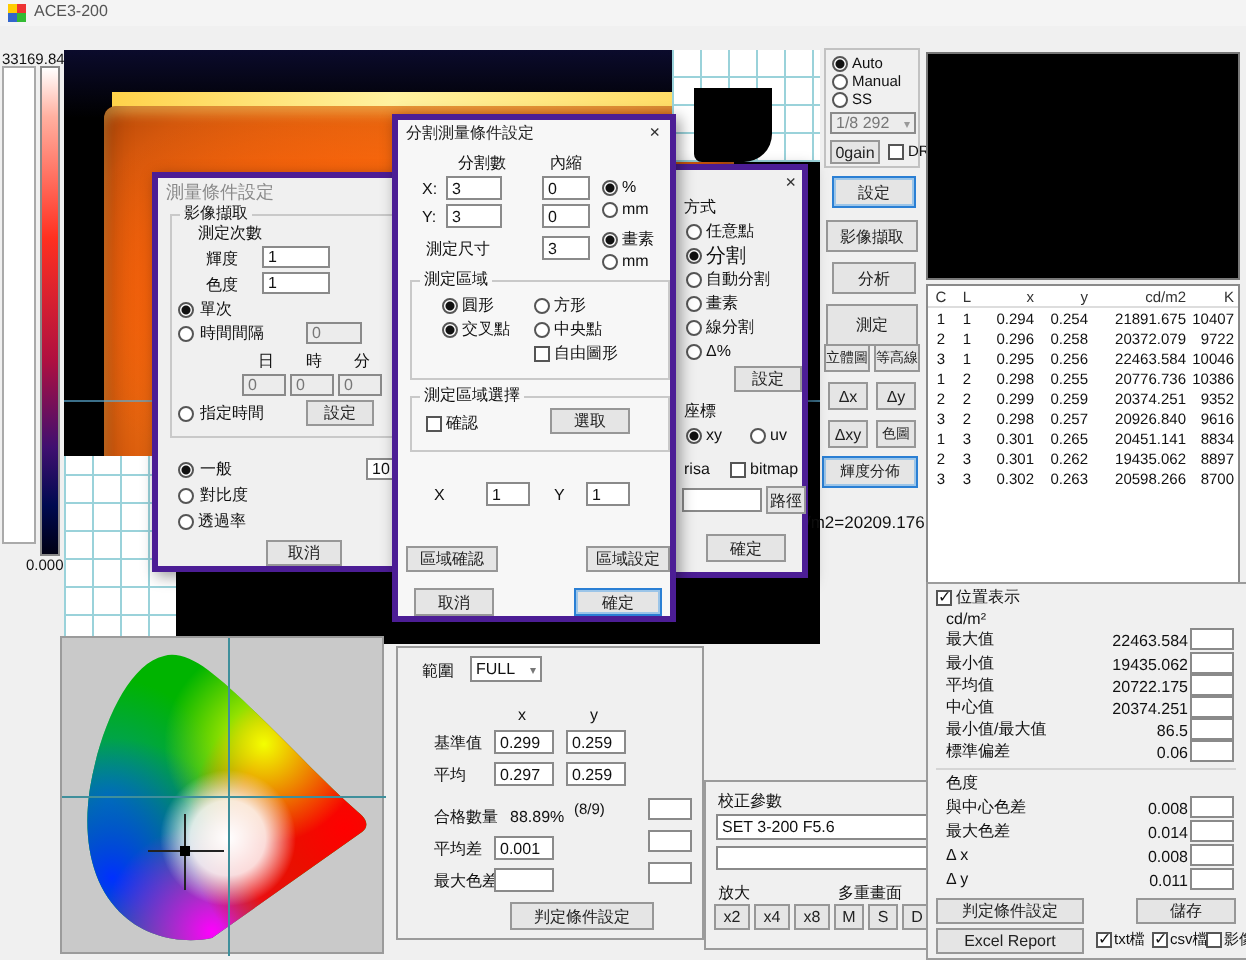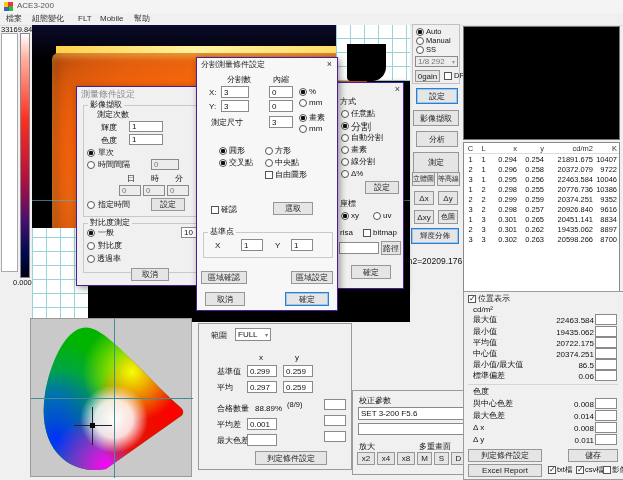--- a/index.html
+++ b/index.html
@@ -12,21 +12,21 @@
   .btn.focus{border:1px solid #2a7fd4;box-shadow:inset 0 0 0 1px #9cc5e8}
   .fld{position:absolute;background:#fff;border:1px solid #8a8a8a;font-size:8px;
        display:flex;align-items:center;padding:0 2px;box-sizing:border-box;white-space:nowrap}
   .fld.dis{background:#ececec;color:#777}
   .radio{position:absolute;width:8px;height:8px;border:1px solid #555;border-radius:50%;background:#fff;box-sizing:border-box}
   .radio.on{background:radial-gradient(circle,#111 0 2px,#fff 2.5px)}
   .chk{position:absolute;width:8px;height:8px;border:1px solid #555;background:#fff;box-sizing:border-box}
   .chk.on::after{content:"✓";display:block;font-size:8px;line-height:7px;margin:-1px 0 0 0;text-align:center}
   .grp{position:absolute;border:1px solid #c9c9c9;box-sizing:border-box}
   .grp>span{position:absolute;top:-5px;left:4px;background:#f0f0f0;padding:0 2px;font-size:8px;line-height:1}
-  .dlg{position:absolute;background:#f0f0f0;border:1px solid #4c1d95;box-sizing:border-box;box-shadow:2px 2px 7px rgba(0,0,0,.4)}
+  .dlg{position:absolute;background:#f0f0f0;border:3px solid #4c1d95;box-sizing:border-box;box-shadow:2px 2px 7px rgba(0,0,0,.4)}
   .x{position:absolute;font-size:9px;color:#333;line-height:1}
   .panel{position:absolute;background:#f0f0f0;border:1px solid #9b9b9b;box-sizing:border-box}
   
   .trow,.thead{display:flex;height:10px;align-items:center;font-size:7.5px}
   .thead{color:#333;border-bottom:1px solid #ddd}
   .tc{display:inline-block;overflow:hidden;white-space:nowrap}
   .tc0{width:13px;text-align:center}.tc1{width:13px;text-align:center}
   .tc2{width:27px;text-align:right}.tc3{width:27px;text-align:right}
   .tc4{width:49px;text-align:right}.tc5{width:24px;text-align:right;padding-right:2px}
   
@@ -40,27 +40,20 @@
 </head>
 <body>
 
 <div id="scr">
 
   <div class="r" style="left:0;top:0;width:623px;height:13px;background:#f4f4f4">
     <div class="r" style="left:4px;top:2px;width:9px;height:9px;background:conic-gradient(#e33 0 25%,#3b3 25% 50%,#36c 50% 75%,#fc0 75%)"></div>
     <div class="lbl" style="left:17px;top:2px;font-size:8px;color:#555">ACE3-200</div>
   </div>
 
-  <div class="r" style="left:0;top:13px;width:623px;height:12px;background:#f0f0f0;border-bottom:1px solid #ddd">
-    <span class="lbl" style="left:6px;top:2px;font-size:8px;color:#333">檔案</span>
-    <span class="lbl" style="left:32px;top:2px;font-size:8px;color:#333">組態變化</span>
-    <span class="lbl" style="left:78px;top:2px;font-size:8px;color:#333">FLT</span>
-    <span class="lbl" style="left:100px;top:2px;font-size:8px;color:#333">Mobile</span>
-    <span class="lbl" style="left:134px;top:2px;font-size:8px;color:#333">幫助</span>
-  </div>
 
   <div class="lbl" style="left:1px;top:26px;font-size:7.5px">33169.844</div>
   <div class="r" style="left:1px;top:33px;width:17px;height:239px;background:#fff;border:1px solid #aaa;box-sizing:border-box"></div>
   <div class="r" style="left:20px;top:33px;width:10px;height:245px;border:1px solid #888;box-sizing:border-box;background:linear-gradient(#ffffff 0%,#ffb0a0 10%,#ff3020 35%,#b01040 60%,#401070 78%,#000a50 90%,#000014 100%)"></div>
   <div class="lbl" style="left:13px;top:279px;font-size:7.5px">0.000</div>
 
   <div class="r" style="left:32px;top:25px;width:378px;height:297px;background:#000">
     <div class="r" style="left:0;top:0;width:378px;height:34px;background:linear-gradient(#0b0b2c,rgba(0,0,0,0))"></div>
     <div class="r" style="left:24px;top:21px;width:352px;height:8px;background:linear-gradient(90deg,#ffd24a,#fff2a0 40%,#ffd24a)"></div>
     <div class="r" style="left:20px;top:28px;width:315px;height:219px;border-radius:6px;background:radial-gradient(ellipse at 38% 42%,#ff4d00 0%,rgba(255,77,0,0) 55%),radial-gradient(ellipse at 50% 50%,#ffa01e 0%,#ef7012 55%,#d4570c 85%,#b34708 100%);box-shadow:inset 0 -10px 14px rgba(0,0,0,.4),inset 0 4px 6px rgba(255,230,120,.45)"></div>
@@ -223,23 +216,20 @@
       </div>
     <div class="fld dis" style="left:66px;top:98px;width:22px;height:11px">
         <span>0</span>
       </div>
     <div class="fld dis" style="left:90px;top:98px;width:22px;height:11px">
         <span>0</span>
       </div>
     <span class="radio" style="left:10px;top:114px"></span>
     <span class="lbl" style="left:21px;top:114px;font-size:8px">指定時間</span>
     <div class="btn" style="left:74px;top:111px;width:34px;height:13px">設定</div>
-    <div class="grp" style="left:6px;top:136px;width:136px;height:50px">
-        <span>對比度測定</span>
-      </div>
     <span class="radio on" style="left:10px;top:142px"></span>
     <span class="lbl" style="left:21px;top:142px;font-size:8px">一般</span>
     <div class="fld" style="left:104px;top:140px;width:26px;height:11px">
         <span>10</span>
       </div>
     <span class="radio" style="left:10px;top:155px"></span>
     <span class="lbl" style="left:21px;top:155px;font-size:8px">對比度</span>
     <span class="radio" style="left:10px;top:168px"></span>
     <span class="lbl" style="left:20px;top:168px;font-size:8px">透過率</span>
     <div class="btn" style="left:54px;top:181px;width:38px;height:13px">取消</div>
@@ -300,36 +290,39 @@
         <span>0</span>
       </div>
     <span class="lbl" style="left:14px;top:61px;font-size:8px">測定尺寸</span>
     <div class="fld" style="left:72px;top:58px;width:24px;height:12px">
         <span>3</span>
       </div>
     <span class="radio on" style="left:102px;top:56px"></span>
     <span class="lbl" style="left:112px;top:56px;font-size:8px">畫素</span>
     <span class="radio" style="left:102px;top:67px"></span>
     <span class="lbl" style="left:112px;top:67px;font-size:8px">mm</span>
+    <div class="grp" style="left:6px;top:80px;width:130px;height:50px;background:#f7f7f7">
+        <span style="background:#f7f7f7">測定區域</span>
+      </div>
     <span class="radio on" style="left:22px;top:89px"></span>
     <span class="lbl" style="left:32px;top:89px;font-size:8px">圓形</span>
     <span class="radio" style="left:68px;top:89px"></span>
     <span class="lbl" style="left:78px;top:89px;font-size:8px">方形</span>
     <span class="radio on" style="left:22px;top:101px"></span>
     <span class="lbl" style="left:32px;top:101px;font-size:8px">交叉點</span>
     <span class="radio" style="left:68px;top:101px"></span>
     <span class="lbl" style="left:78px;top:101px;font-size:8px">中央點</span>
     <span class="chk" style="left:68px;top:113px"></span>
     <span class="lbl" style="left:78px;top:113px;font-size:8px">自由圖形</span>
+    <div class="grp" style="left:6px;top:138px;width:130px;height:28px;background:#f7f7f7">
+        <span style="background:#f7f7f7">測定區域選擇</span>
+      </div>
     <span class="chk" style="left:14px;top:148px"></span>
     <span class="lbl" style="left:24px;top:148px;font-size:8px">確認</span>
     <div class="btn" style="left:76px;top:144px;width:40px;height:13px">選取</div>
-    <div class="grp" style="left:6px;top:174px;width:130px;height:26px;background:#f7f7f7">
-        <span style="background:#f7f7f7">基準点</span>
-      </div>
     <span class="lbl" style="left:18px;top:184px;font-size:8px">X</span>
     <div class="fld" style="left:44px;top:181px;width:22px;height:12px">
         <span>1</span>
       </div>
     <span class="lbl" style="left:78px;top:184px;font-size:8px">Y</span>
     <div class="fld" style="left:94px;top:181px;width:22px;height:12px">
         <span>1</span>
       </div>
     <div class="btn" style="left:4px;top:213px;width:46px;height:13px">區域確認</div>
     <div class="btn" style="left:94px;top:213px;width:42px;height:13px">區域設定</div>

